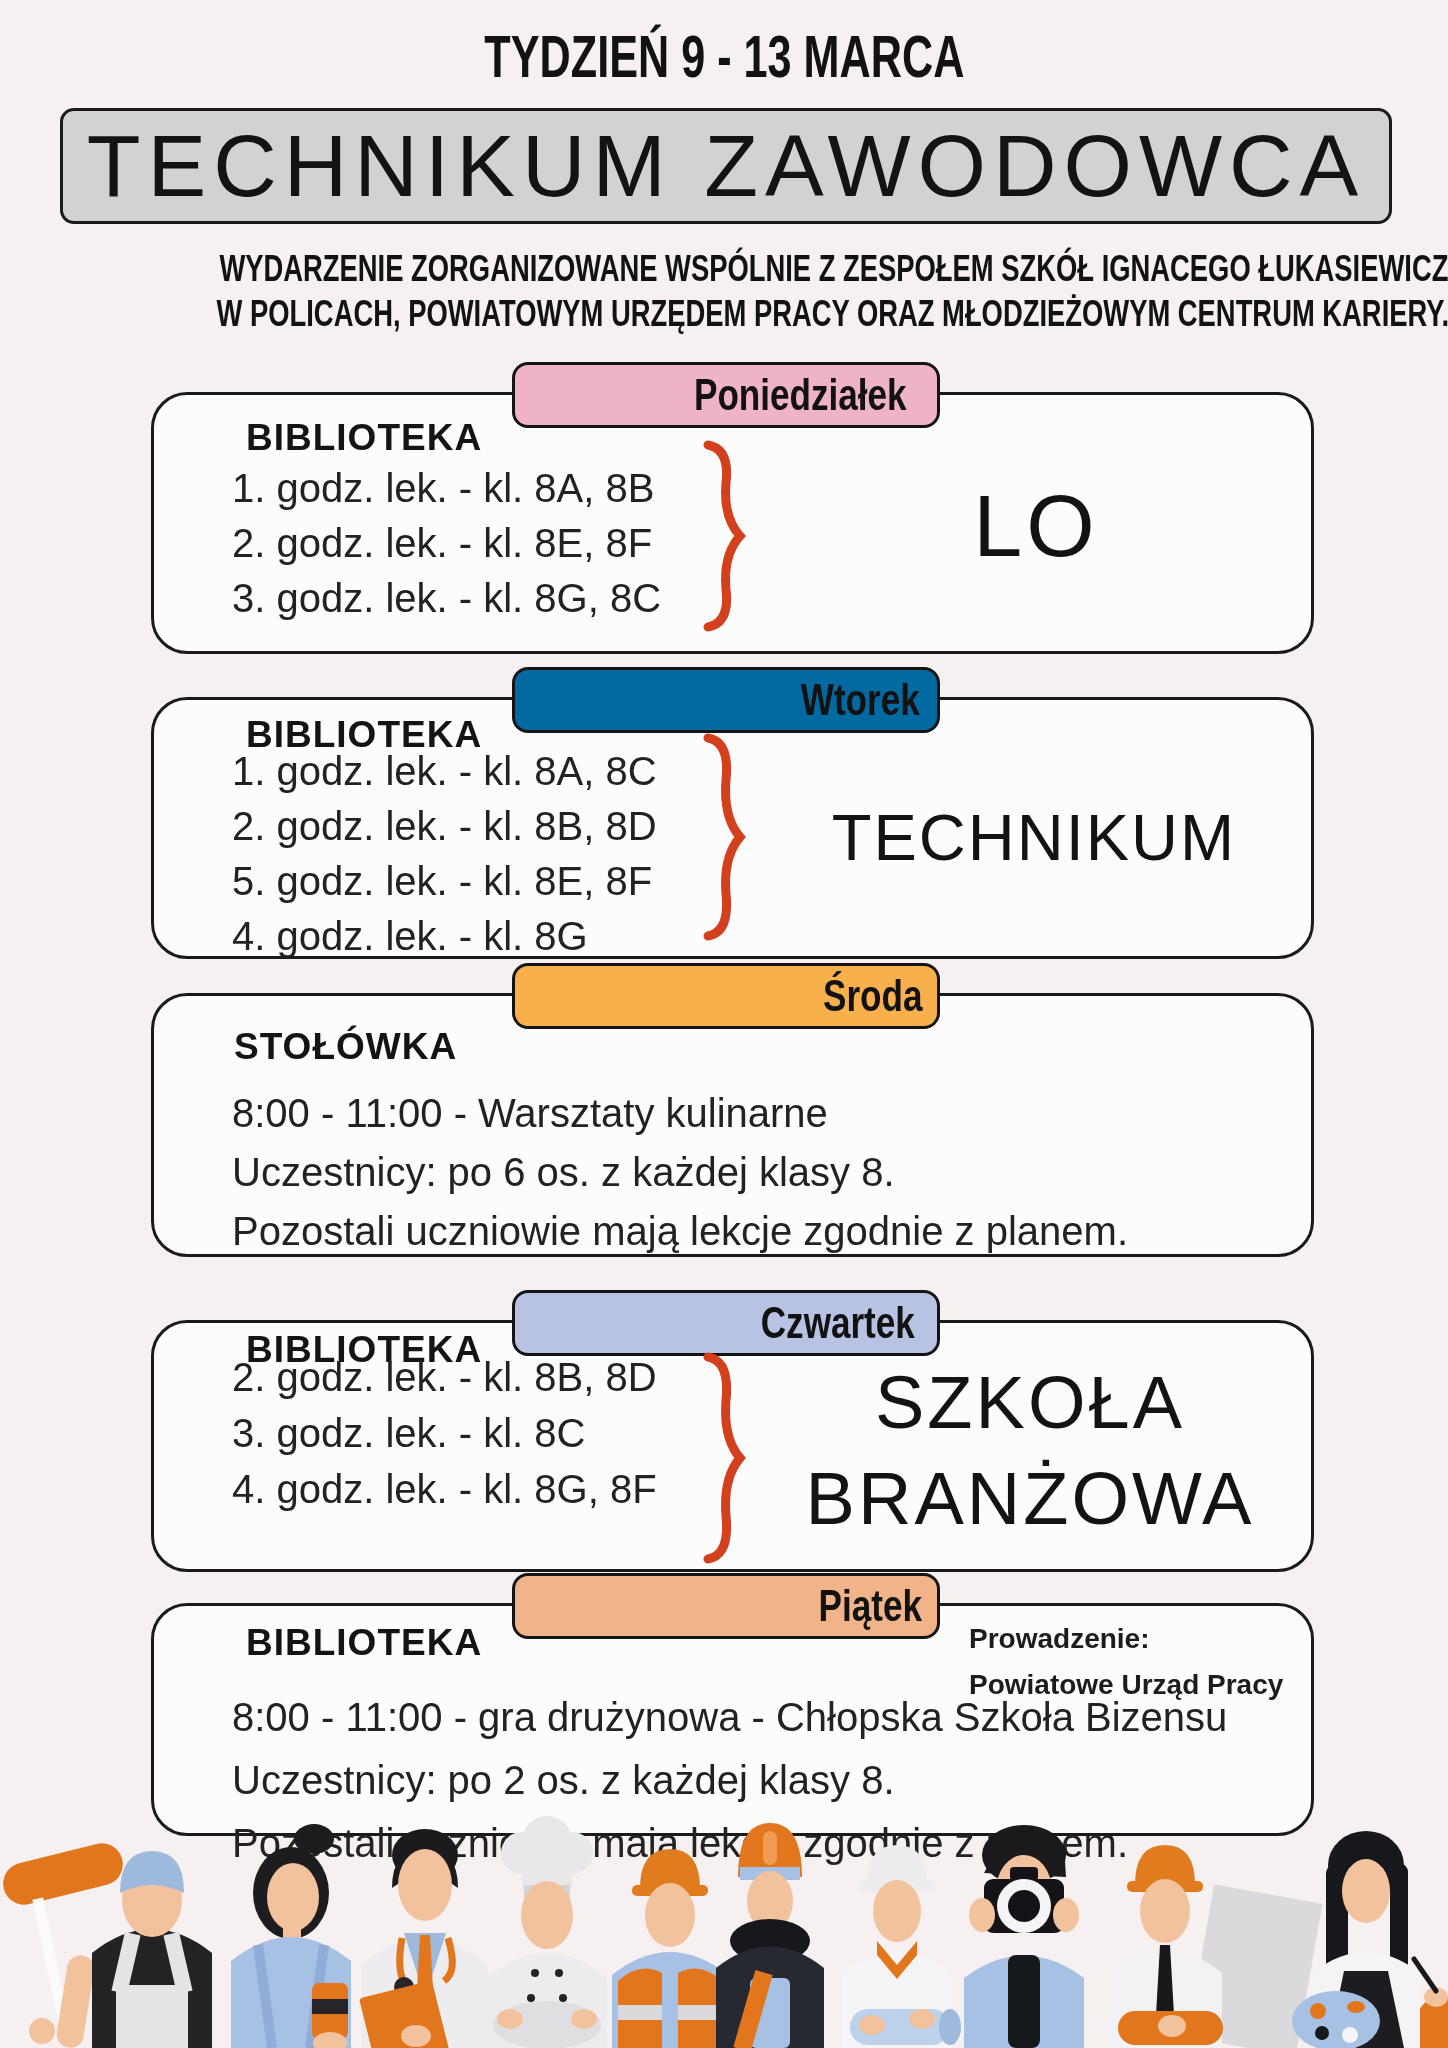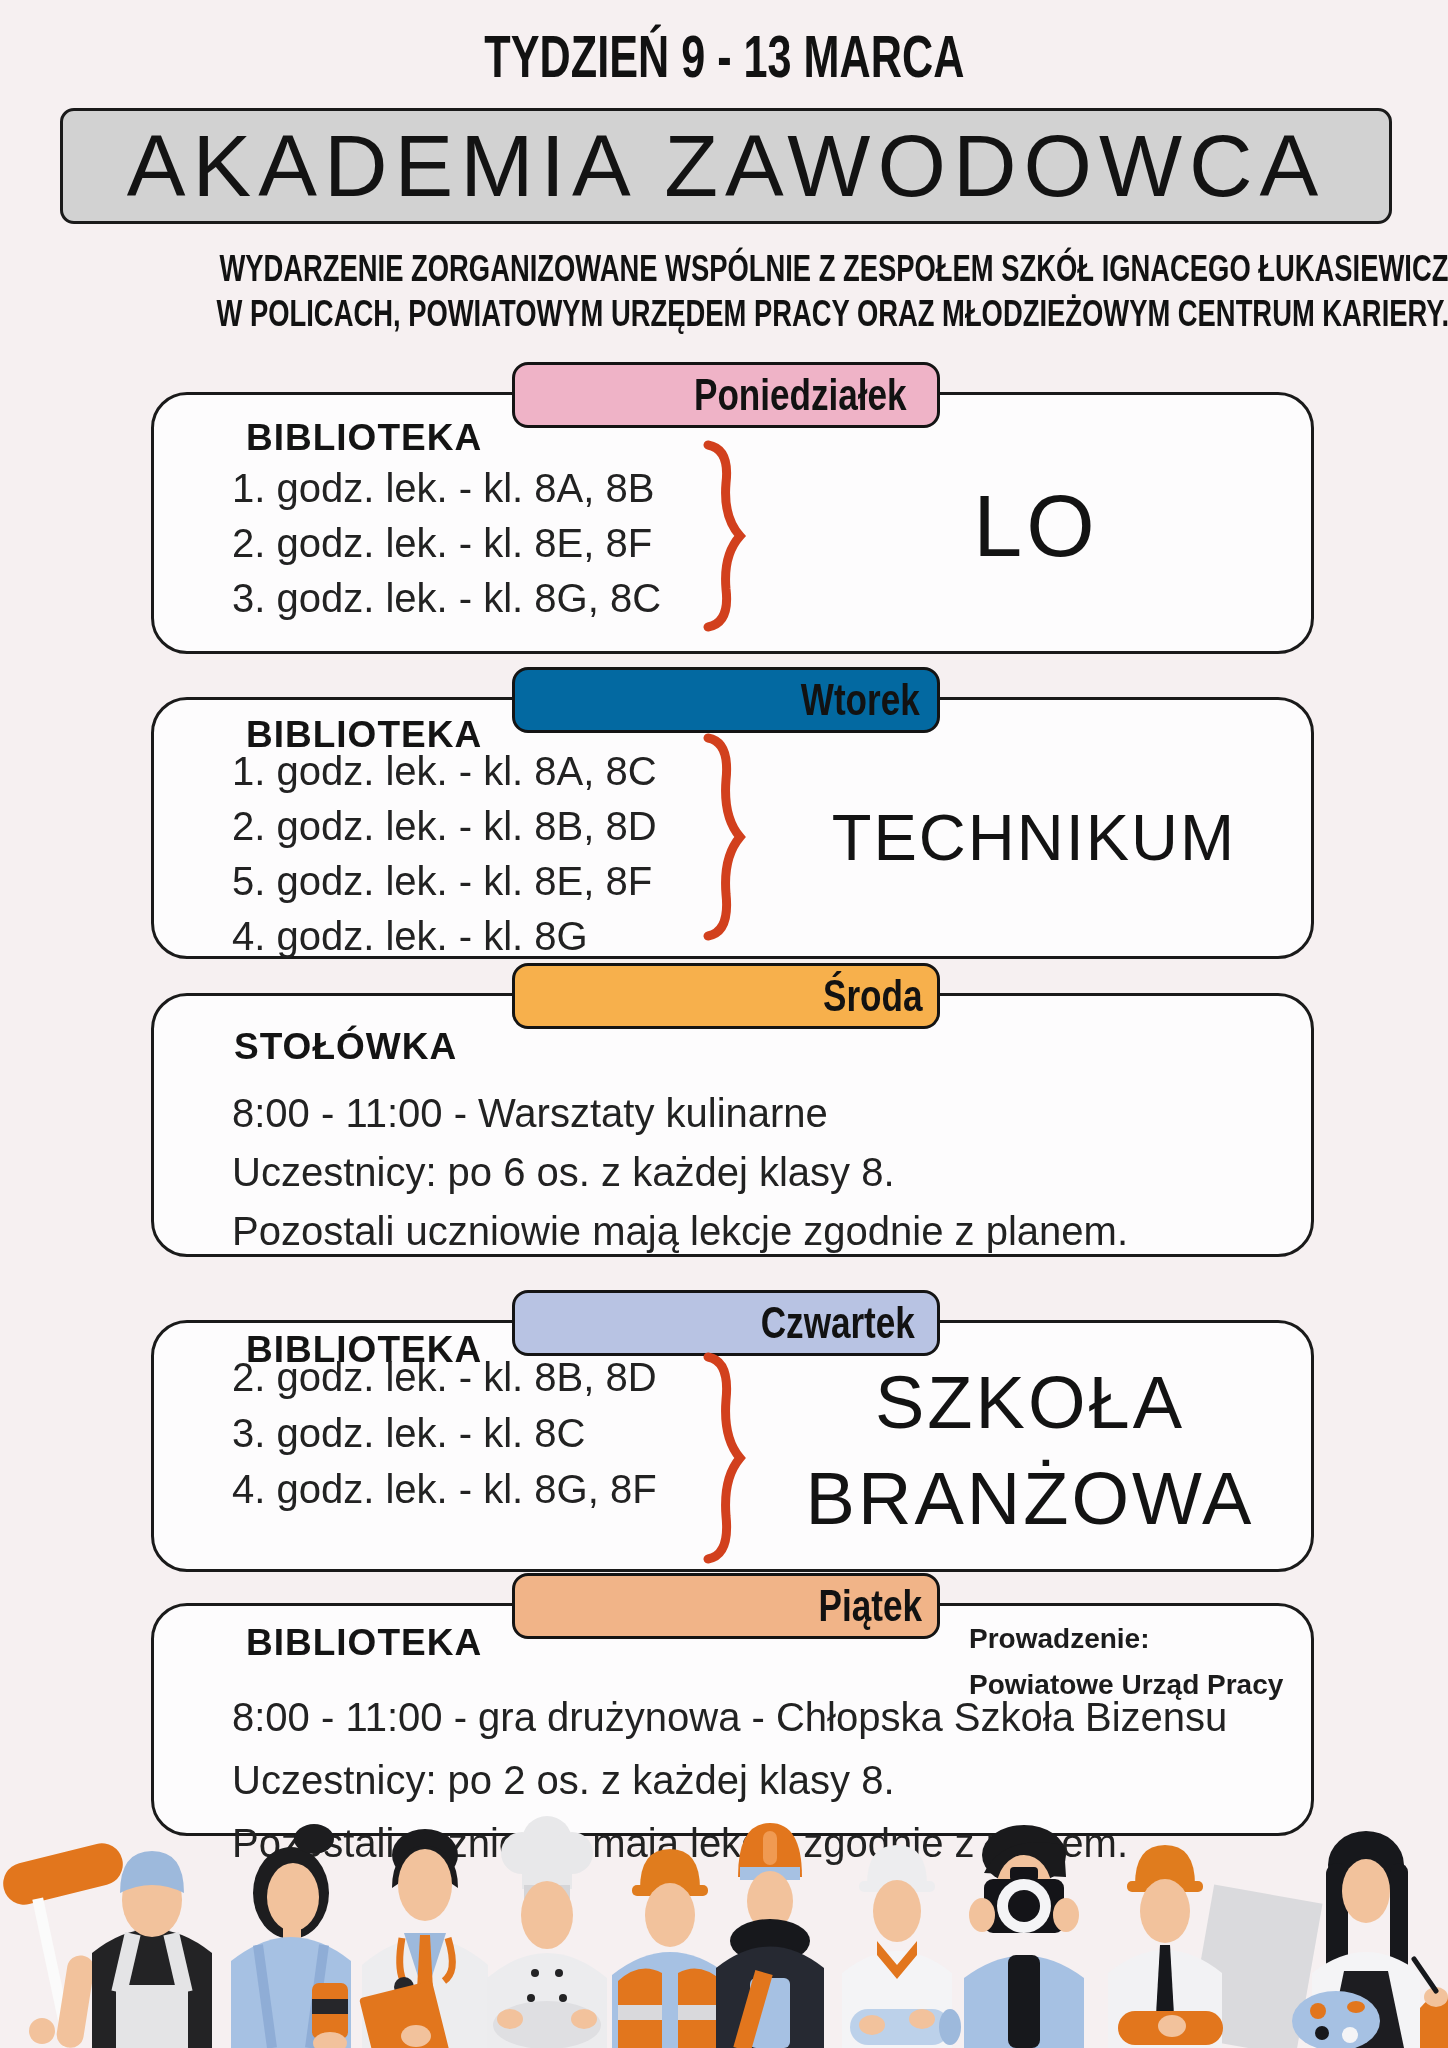--- a/index.html
+++ b/index.html
@@ -67,21 +67,21 @@
 </head>
 <body>
 
 <div class="poster">
 
   <div class="week">
     <span class="cond">TYDZIEŃ 9 - 13 MARCA</span>
   </div>
 
   <div class="titlebox" style="background-color: rgb(210, 210, 210);">
-    <span class="display">AKADEMIA ZAWODOWCA</span>
+    <span class="display">TECHNIKUM ZAWODOWCA</span>
   </div>
 
   <div class="subtitle">
     <span class="cond">WYDARZENIE ZORGANIZOWANE WSPÓLNIE Z ZESPOŁEM SZKÓŁ IGNACEGO ŁUKASIEWICZA</span><br>
     <span class="cond">W POLICACH, POWIATOWYM URZĘDEM PRACY ORAZ MŁODZIEŻOWYM CENTRUM KARIERY.</span>
   </div>
 
   <div class="card c1">
     <div class="badge" style="background-color: rgb(239, 179, 199);">
       <span class="cond">Poniedziałek</span>

